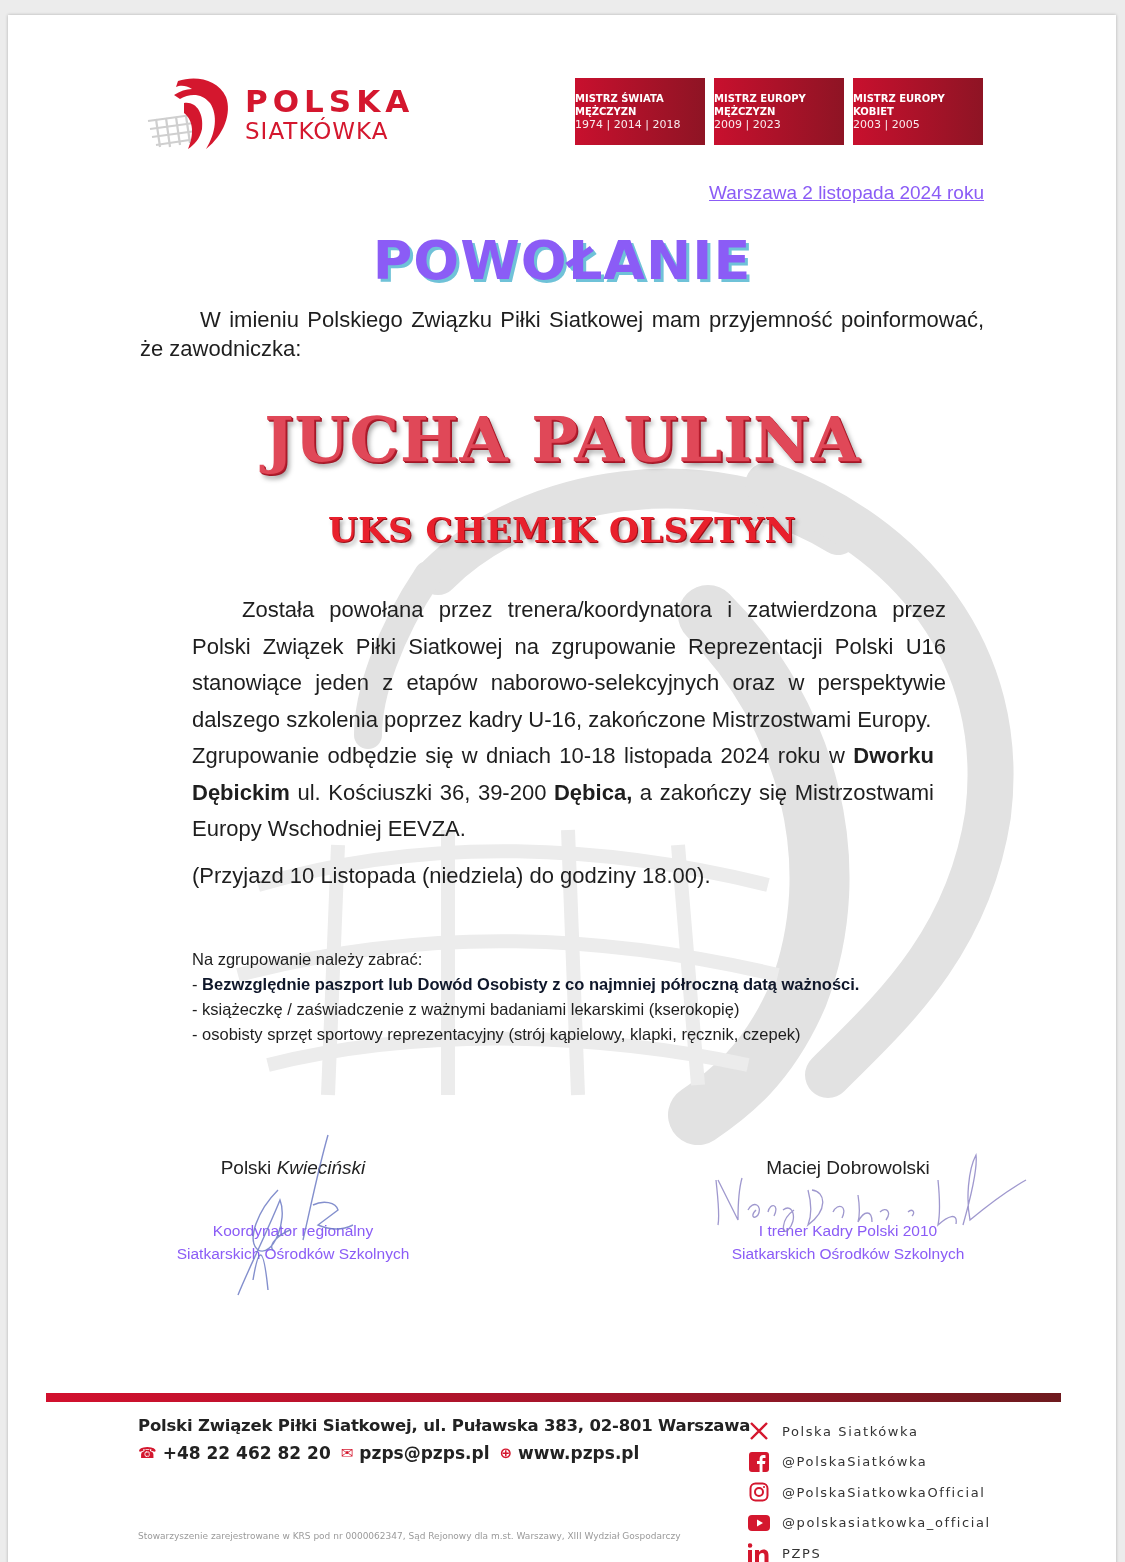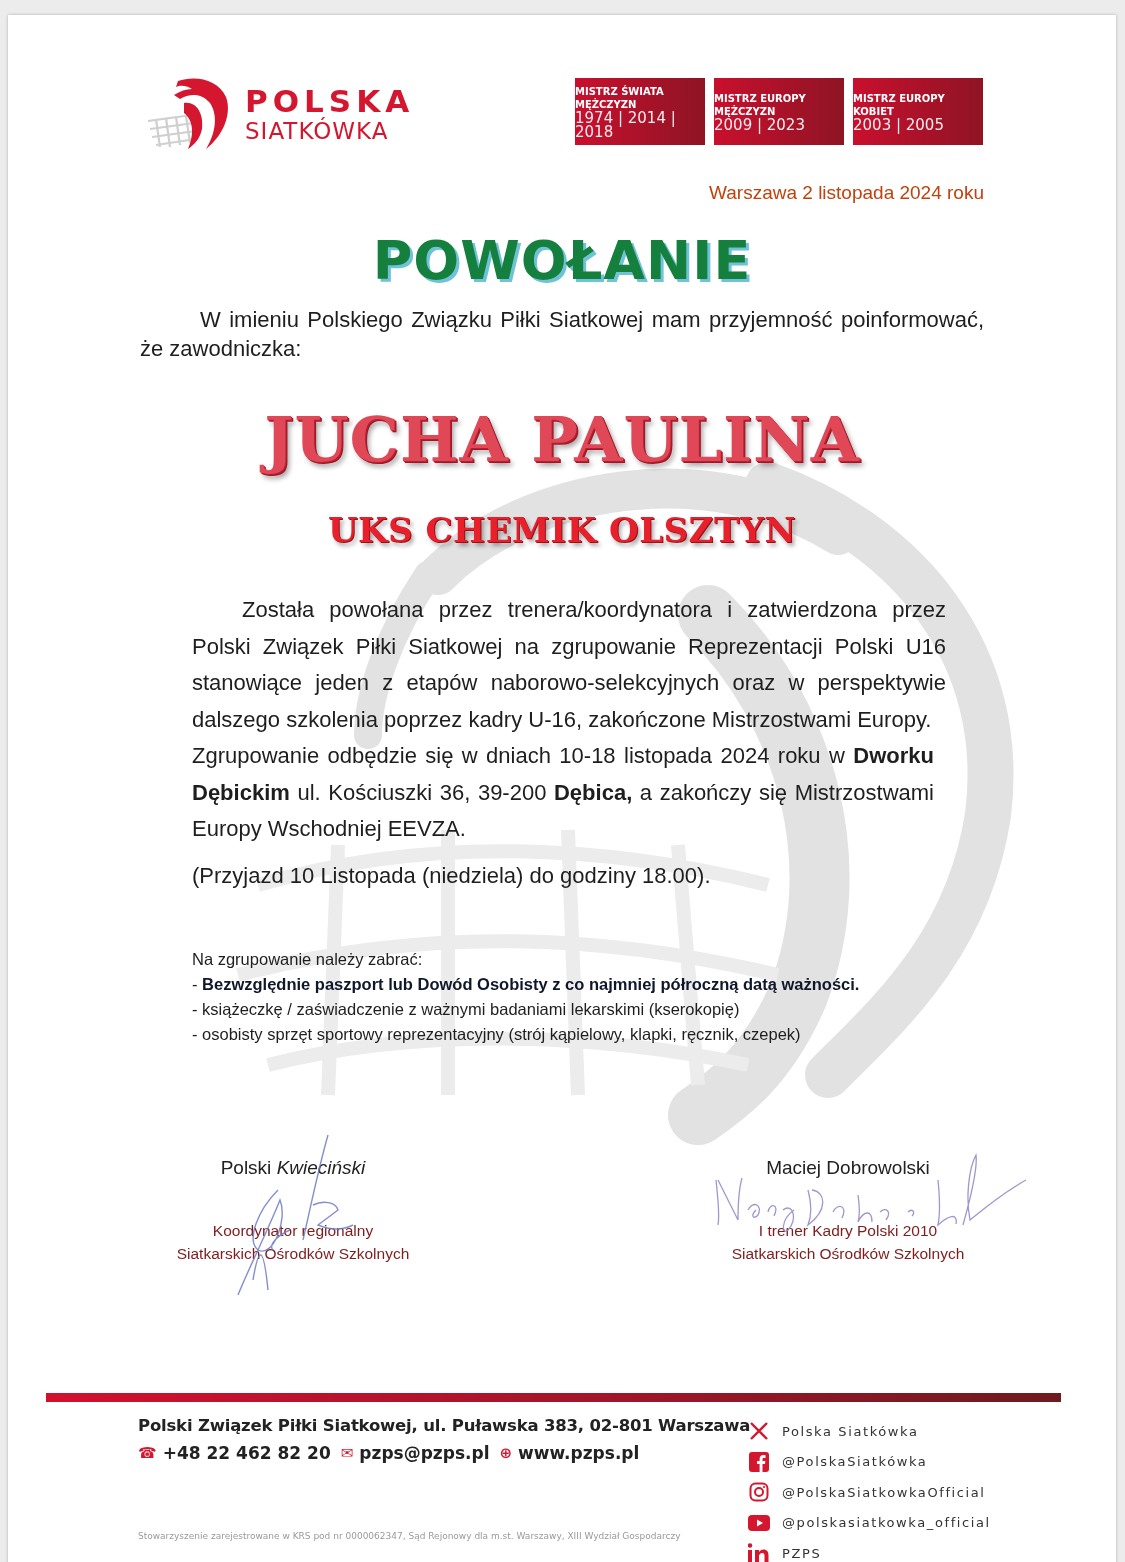--- a/index.html
+++ b/index.html
@@ -32,28 +32,28 @@
   
   .badges { position: absolute; left: 567px; top: 63px; display: flex; gap: 9px; }
   .badge {
     width: 130px; height: 67px;
     background: linear-gradient(90deg, #c8102e 0%, #8e1424 100%);
     color: #fff; text-align: left;
     display: flex; flex-direction: column; justify-content: center;
     font-family: "DejaVu Sans", sans-serif;
   }
   .badge .b1, .badge .b2 { font-weight: bold; font-size: 10px; line-height: 13px; }
-  .badge .b3 { font-size: 15px; line-height: 14px; opacity: 0.92; }
-
-  .date { position: absolute; right: 132px; top: 167px; font-size: 19px; color: #c2410c; }
+  .badge .b3 { font-size: 11px; line-height: 14px; opacity: 0.92; }
+
+  .date { position: absolute; right: 132px; top: 167px; font-size: 19px; color: #8b5cf6; text-decoration: underline; }
 
   .title {
     position: absolute; left: 0; width: 1108px; top: 214px; text-align: center;
     font-family: "DejaVu Sans", sans-serif; font-weight: bold; font-size: 54px;
-    color: #15803d; letter-spacing: 1px;
+    color: #8b5cf6; letter-spacing: 1px;
     text-shadow: 3px 3px 0 #6fc2d8;
   }
 
   .intro {
     position: absolute; left: 132px; width: 844px; top: 290px;
     font-size: 22px; line-height: 29px; text-align: justify; color: #1e1e1e;
   }
   .intro p { margin: 0; text-indent: 60px; text-align-last: left; }
 
   .name {
@@ -84,21 +84,21 @@
     font-size: 16.5px; line-height: 25px; color: #1e1e1e;
   }
   .bring .red { color: #0f172a; font-weight: bold; }
   .bring div { white-space: nowrap; }
 
   
   .sig-left { position: absolute; left: 140px; top: 1142px; width: 290px; text-align: center; }
   .sig-right { position: absolute; left: 695px; top: 1142px; width: 290px; text-align: center; }
   .sig-name { font-size: 19px; color: #222; }
   .sig-name i { font-style: italic; }
-  .sig-role { font-size: 15.5px; line-height: 23px; color: #7f1d1d; }
+  .sig-role { font-size: 15.5px; line-height: 23px; color: #8b5cf6; }
   .sig-left .sig-role { margin-top: 40px; }
   .sig-right .sig-role { margin-top: 40px; }
   .scribble { position: absolute; pointer-events: none; }
 
   
   .footer-bar {
     position: absolute; left: 38px; top: 1378px; width: 1015px; height: 9px;
     background: linear-gradient(90deg, #d2102e 0%, #a2152a 55%, #6e1a1e 100%);
   }
   .footer-addr {

